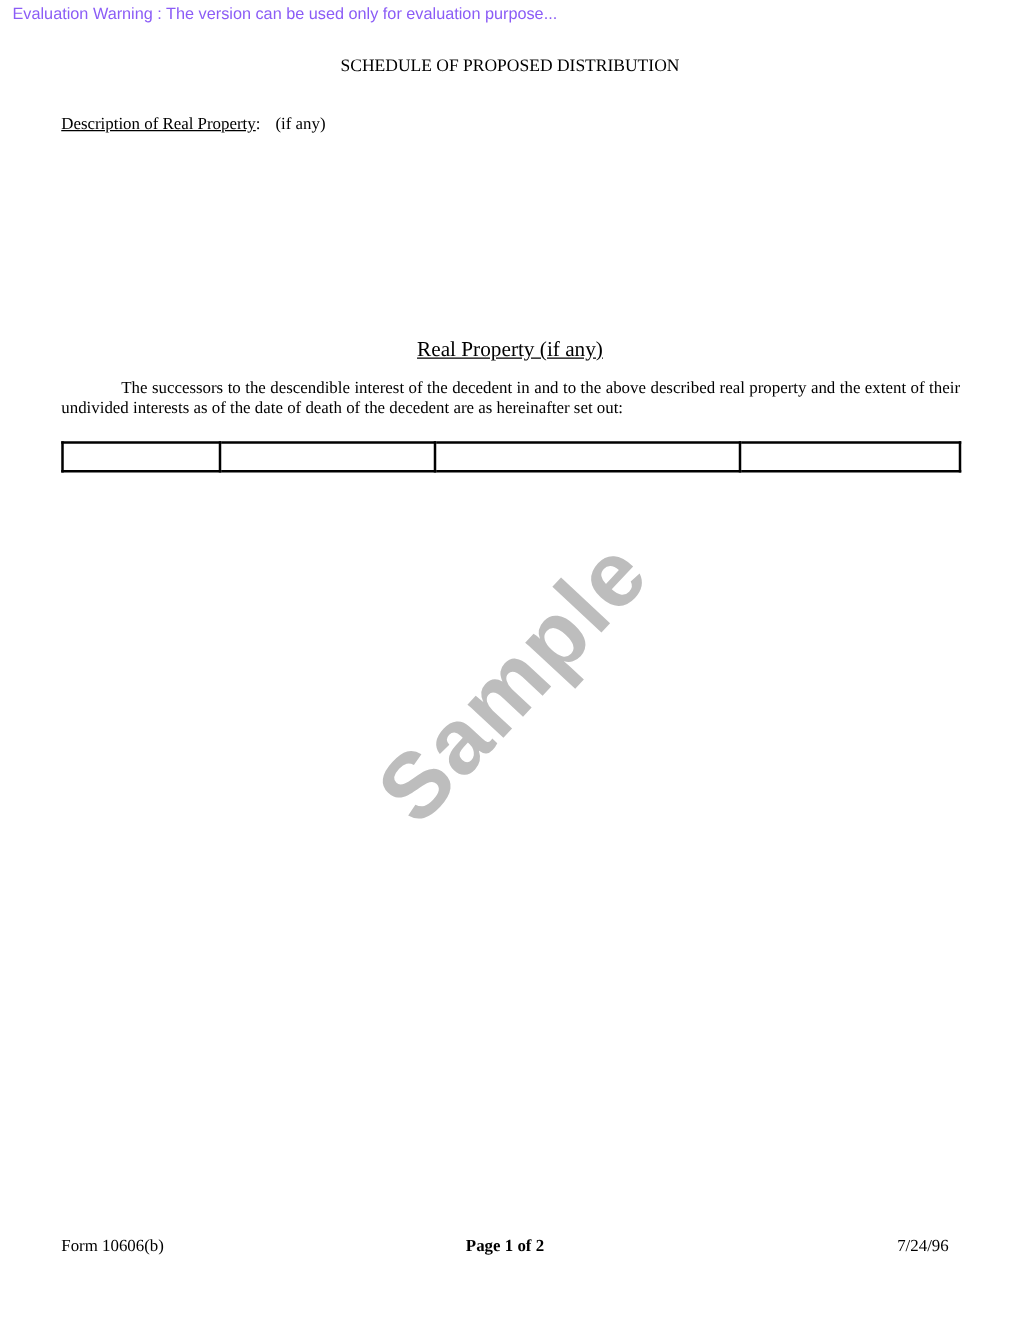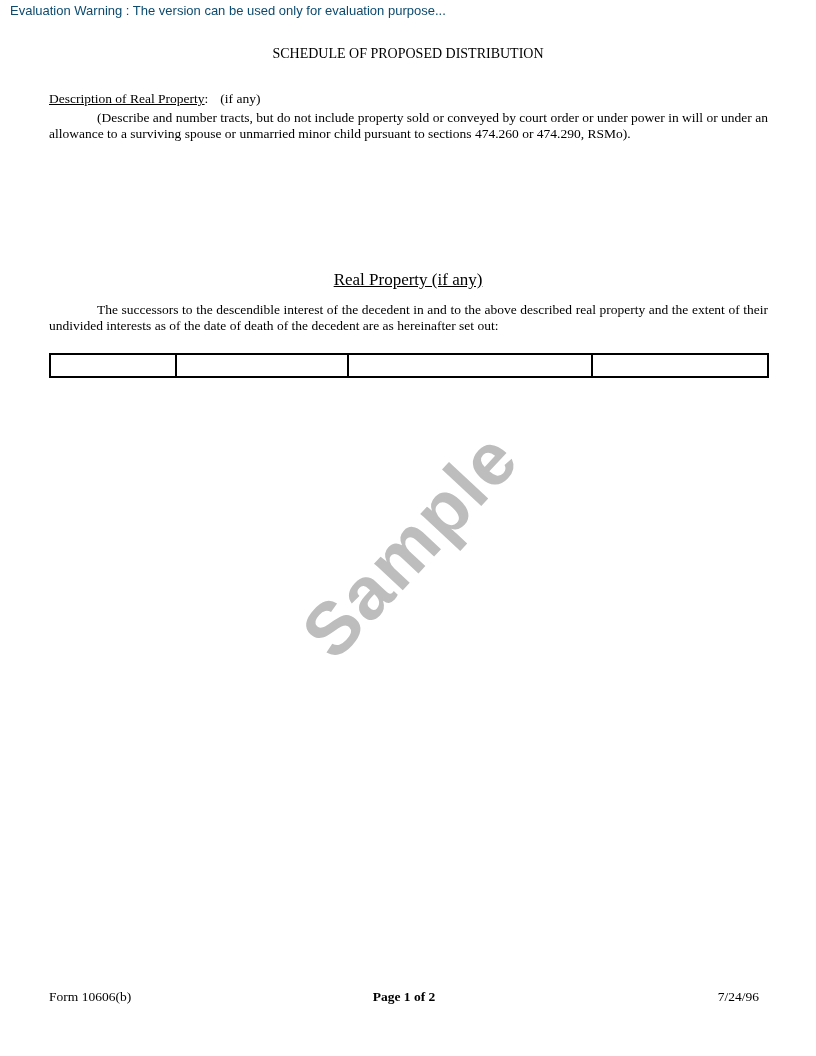--- a/index.html
+++ b/index.html
@@ -110,29 +110,28 @@
   }
   .footer .f-left { position: absolute; left: 0; top: 0; }
   .footer .f-center { position: absolute; left: 0; top: 0; width: 100%; text-align: center; font-weight: bold; }
   .footer .f-right { position: absolute; right: 0; top: 0; }
 </style>
 </head>
 <body>
 
 <div class="page">
 
-  <div class="warning" style="color: #0c4a6e;">Evaluation Warning : The version can be used only for evaluation purpose...</div>
+  <div class="warning" style="color: #8b5cf6;">Evaluation Warning : The version can be used only for evaluation purpose...</div>
 
   <div class="watermark" style="color: rgb(189, 189, 189);">Sample</div>
 
   <div class="title">SCHEDULE OF PROPOSED DISTRIBUTION</div>
 
   <div class="desc"><span class="label">Description of Real Property</span><span>:</span><span class="note">(if any)</span></div>
 
-  <p class="para para-instructions">(Describe and number tracts, but do not include property sold or conveyed by court order or under power in will or under an allowance to a surviving spouse or unmarried minor child pursuant to sections 474.260 or 474.290, RSMo).</p>
 
   <div class="section-heading"><span class="underline">Real Property (if any)</span></div>
 
   <p class="para para-successors">The successors to the descendible interest of the decedent in and to the above described real property and the extent of their undivided interests as of the date of death of the decedent are as hereinafter set out:</p>
 
   <table class="dist-table">
     <colgroup>
       <col class="col-tract">
       <col class="col-heir">
       <col class="col-rel">

